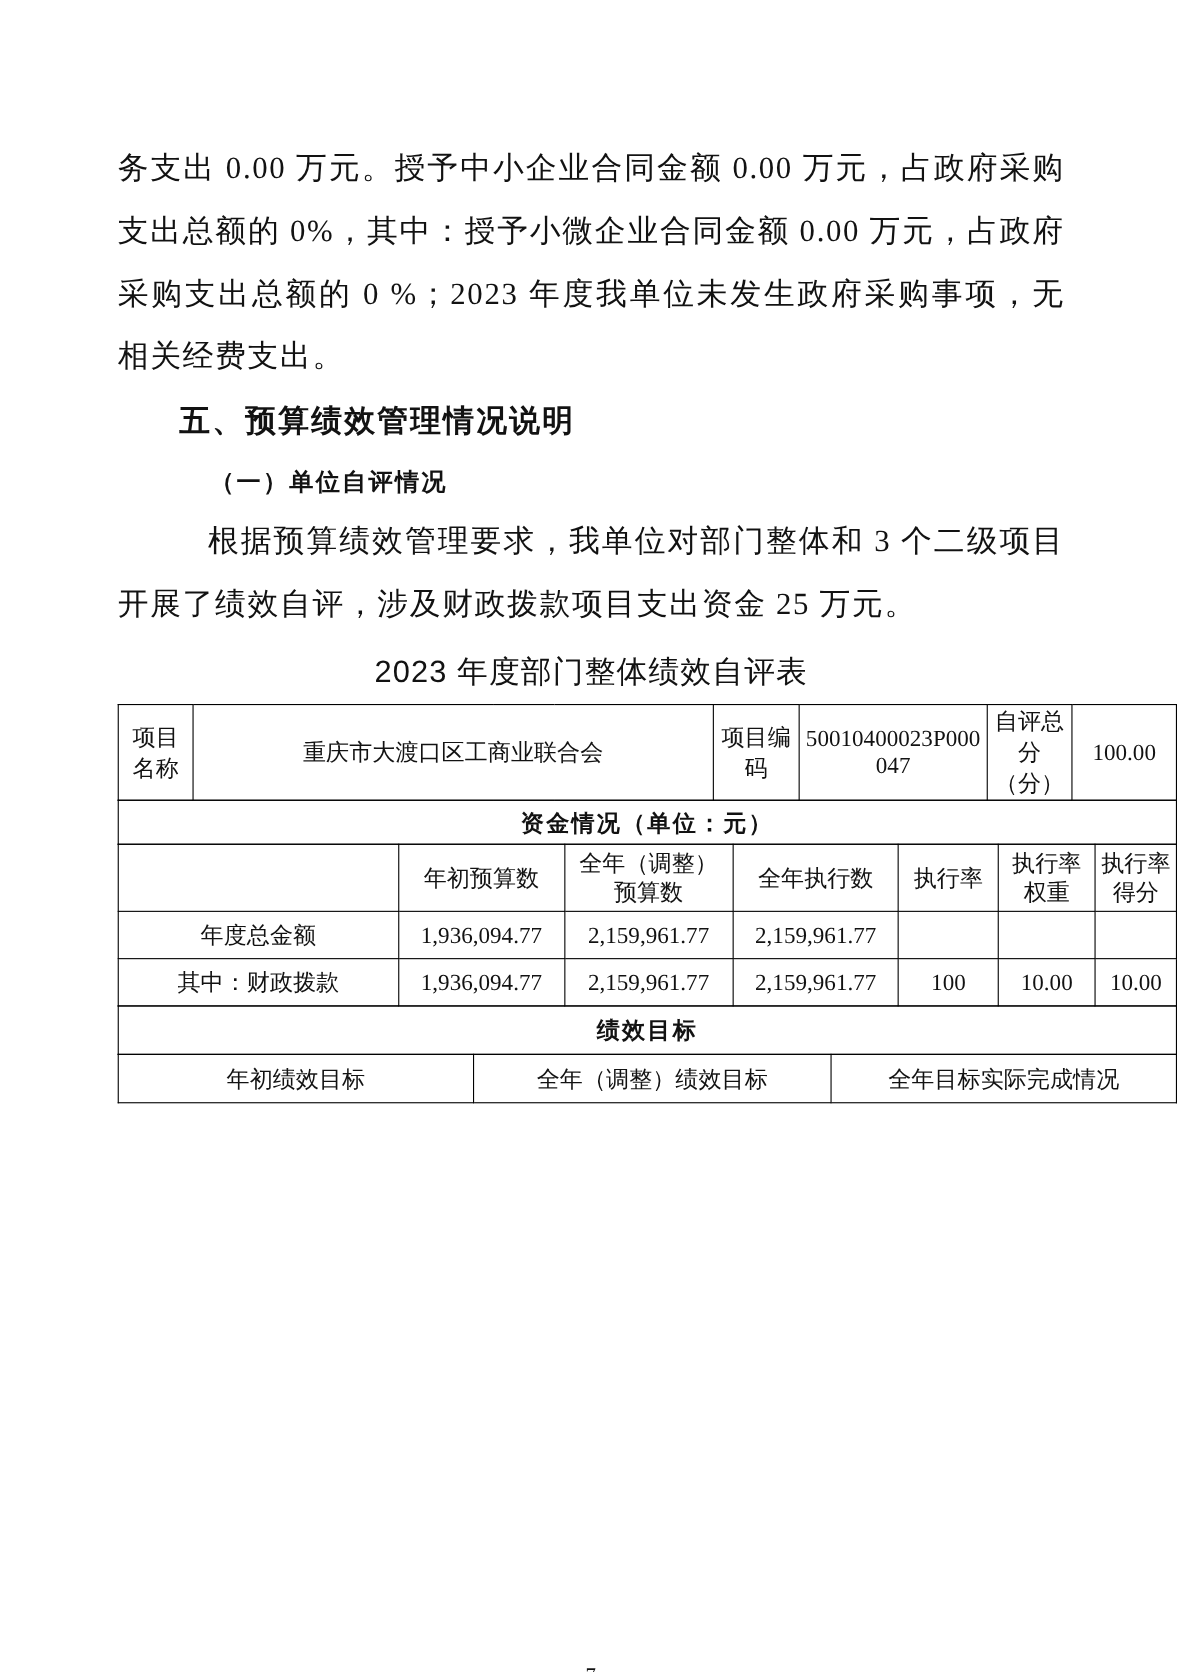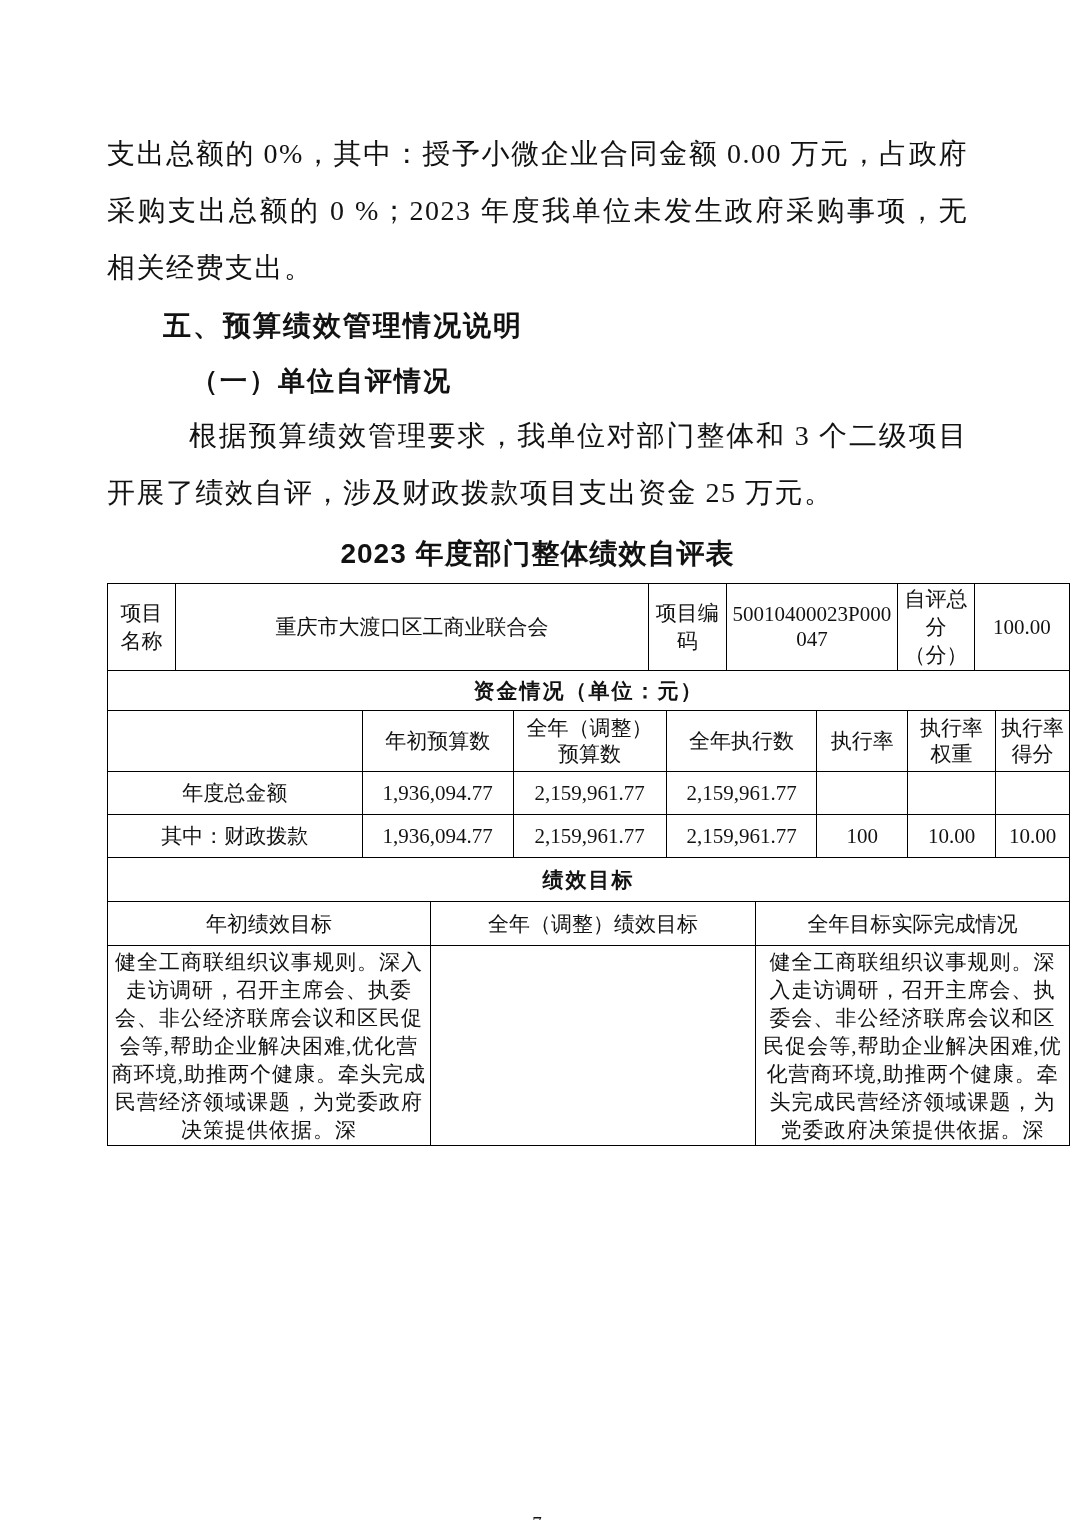--- a/index.html
+++ b/index.html
@@ -21,30 +21,30 @@
   .intro { margin-top:125px; }
 
   .h-section {
     margin-top:13px; margin-left:56px;
     font-family:"Liberation Sans","DejaVu Sans",sans-serif;
     font-weight:bold; font-size:28px; line-height:34px; letter-spacing:2px;
   }
   .h-sub {
     margin-top:20px; margin-left:84px;
     font-family:"Liberation Serif","DejaVu Serif",serif;
-    font-weight:bold; font-size:27px; line-height:36px; letter-spacing:2px;
+    font-weight:bold; font-size:22px; line-height:36px; letter-spacing:2px;
   }
   .body-par { margin-top:8px; }
   .body-par .first { text-indent:82px; }
 
   .tbl-title {
     margin-top:16px;
     text-align:center;
     font-family:"Liberation Sans","DejaVu Sans",sans-serif;
-    font-weight:bold; font-size:28px; line-height:34px; letter-spacing:1px;
+    font-weight:normal; font-size:28px; line-height:34px; letter-spacing:1px;
   }
 
   
   table.seg { width:963px; border-collapse:collapse; table-layout:fixed; }
   table.seg + table.seg { margin-top:-1px; }
   table.seg td {
     border:1px solid #000;
     font-size:21px;
     text-align:center; vertical-align:middle;
     padding:1px 3px;
@@ -74,20 +74,21 @@
     text-align:center; font-size:19px; letter-spacing:0;
   }
 </style>
 </head>
 <body>
 
 <div class="page">
   <div class="content">
 
     <div class="para intro">
+      <div class="jline">务支出 0.00 万元。授予中小企业合同金额 0.00 万元，占政府采购</div>
       <div class="jline">支出总额的 0%，其中：授予小微企业合同金额 0.00 万元，占政府</div>
       <div class="jline">采购支出总额的 0 %；2023 年度我单位未发生政府采购事项，无</div>
       <div class="lline">相关经费支出。</div>
     </div>
 
     <div class="h-section">五、预算绩效管理情况说明</div>
     <div class="h-sub">（一）单位自评情况</div>
 
     <div class="para body-par">
       <div class="jline first">根据预算绩效管理要求，我单位对部门整体和 3 个二级项目</div>
@@ -183,25 +184,20 @@
           <col style="width:289px">
             <col style="width:291px">
             <col style="width:281px">
         </colgroup>
         <tbody>
             <tr class="goal-head">
           <td>年初绩效目标</td>
           <td>全年（调整）绩效目标</td>
           <td>全年目标实际完成情况</td>
         </tr>
-        <tr class="goal-body">
-          <td>健全工商联组织议事规则。深入走访调研，召开主席会、执委会、非公经济联席会议和区民促会等,帮助企业解决困难,优化营商环境,助推两个健康。牵头完成民营经济领域课题，为党委政府决策提供依据。深</td>
-          <td></td>
-          <td>健全工商联组织议事规则。深入走访调研，召开主席会、执委会、非公经济联席会议和区民促会等,帮助企业解决困难,优化营商环境,助推两个健康。牵头完成民营经济领域课题，为党委政府决策提供依据。深</td>
-        </tr>
       </tbody>
         </table>
 
     </div>
   </div>
 
   <div class="pagenum">7</div>
 </div>
 
 </body></html>

